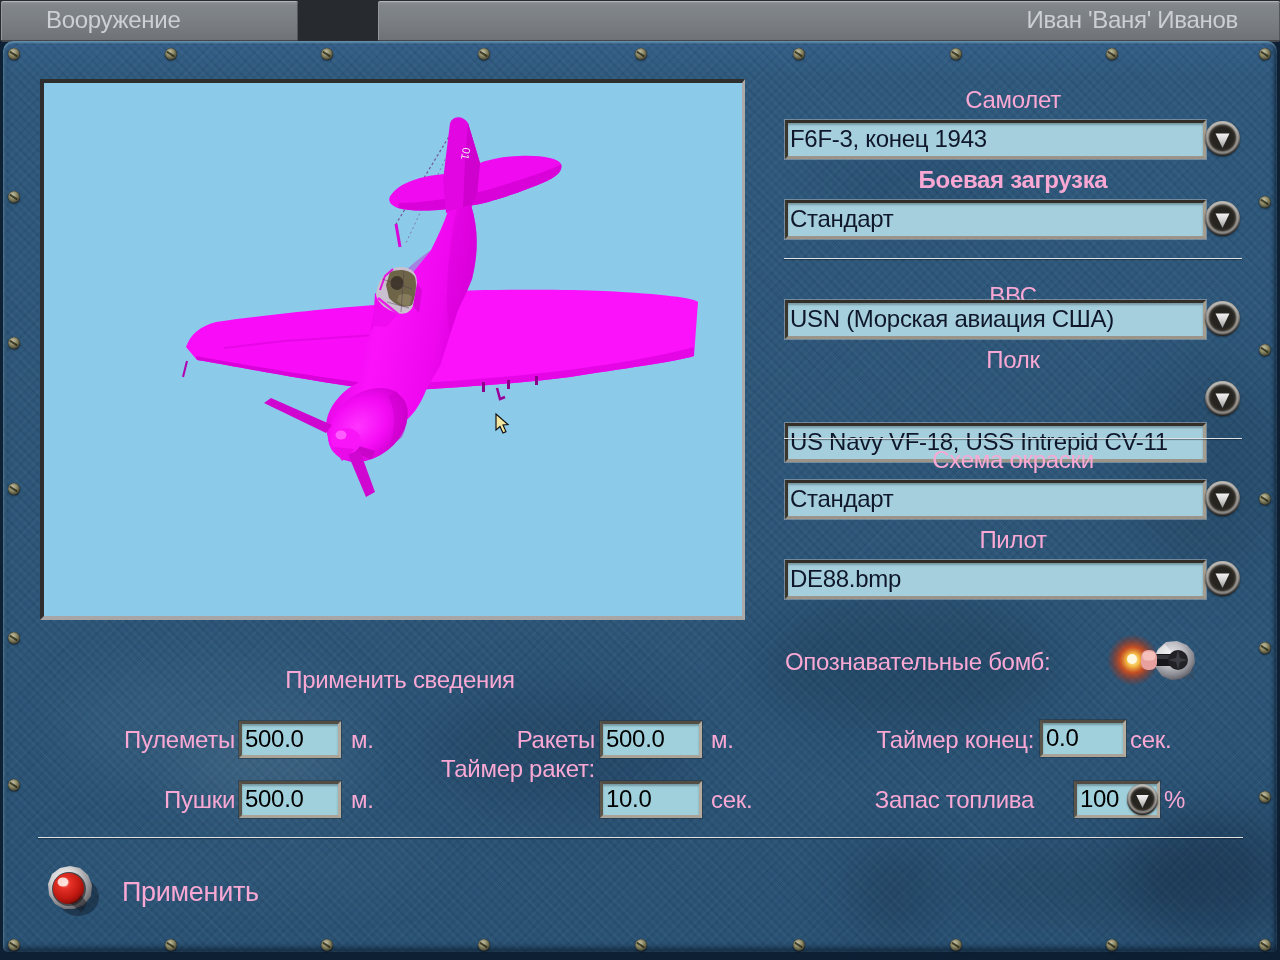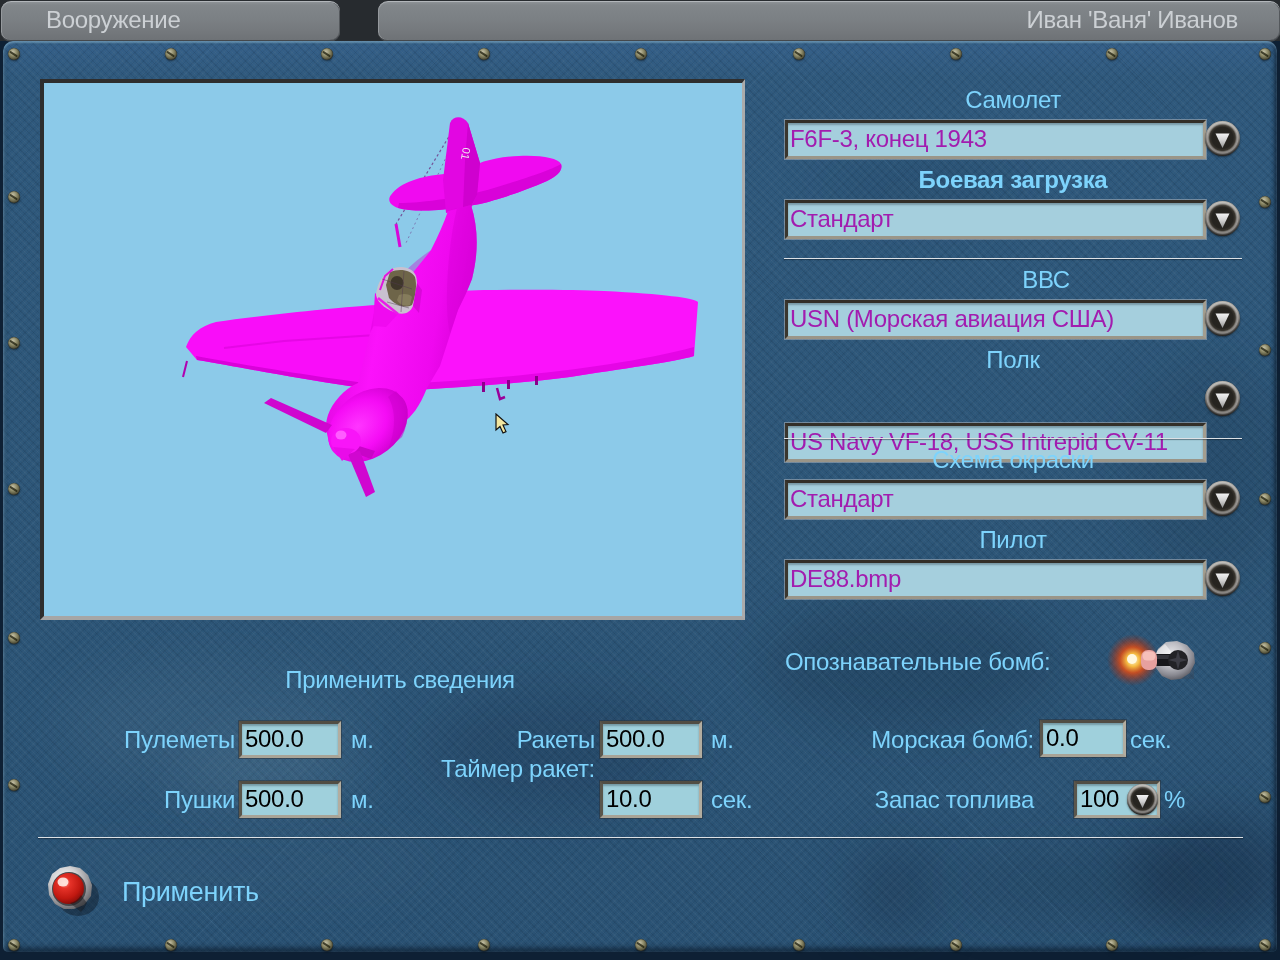--- a/index.html
+++ b/index.html
@@ -5,22 +5,22 @@
   html,body{margin:0;padding:0;width:1280px;height:960px;overflow:hidden;
     background:#0e2034;font-family:"Liberation Sans", sans-serif;}
   #stage{position:absolute;inset:0;width:1280px;height:960px;}
   
   #tabbar{position:absolute;left:0;top:0;width:1280px;height:41px;background:#272b2f;}
   .tab{position:absolute;top:1px;height:38px;
     background:linear-gradient(#8d9296 0%,#81868a 8%,#7b8084 45%,#75797d 75%,#6e7276 100%);
     border-top:1px solid #b2b6ba;border-bottom:2px solid #44484c;
     box-shadow:inset 1px 0 0 #95999d, inset -1px 0 0 #54585c;
     color:#ccd0d4;font-size:24px;letter-spacing:-0.3px;line-height:36px;}
-  #tab1{left:1px;width:339px;border-radius:10px;}
-  #tab2{left:378px;width:902px;border-radius:10px;}
+  #tab1{left:1px;width:297px;border-radius:2px;}
+  #tab2{left:378px;width:902px;border-radius:2px;}
   
   #panel{position:absolute;left:3px;top:41px;width:1274px;height:911px;
     background:
       repeating-linear-gradient(45deg, rgba(135,185,220,0.10) 0 1px, rgba(0,0,0,0) 1px 6px),
       repeating-linear-gradient(-45deg, rgba(135,185,220,0.08) 0 1px, rgba(0,0,0,0) 1px 6px),
       repeating-linear-gradient(45deg, rgba(10,25,40,0.10) 3px 4px, rgba(0,0,0,0) 4px 6px),
       repeating-linear-gradient(-45deg, rgba(10,25,40,0.08) 3px 4px, rgba(0,0,0,0) 4px 6px),
       linear-gradient(#35608a 0%, #2f597d 4%, #2d5678 55%, #2a5274 100%);
     border-radius:10px 10px 5px 5px;
     box-shadow: inset 0 2px 2px rgba(160,210,240,0.45),
@@ -33,28 +33,28 @@
     background:radial-gradient(circle at 40% 33%, #c6c2a8 0%, #8b8866 38%, #54523c 68%, #2a2a1c 90%);
     box-shadow:0 1px 2px rgba(0,0,0,0.5), inset 0 0 1px #000;}
   .screw:after{content:"";position:absolute;left:1px;top:4.5px;width:9px;height:2px;
     background:rgba(30,30,12,0.75);transform:rotate(33deg);border-radius:1px;}
   
   #vp{position:absolute;left:40px;top:79px;width:698px;height:533px;
     border-style:solid;border-width:4px 3px 4px 4px;
     border-color:#2e2e2e #ababab #a6a6a6 #2e2e2e;
     background:#8ccae9;}
   
-  .lbl{position:absolute;color:#7dd3fc;font-size:24px;letter-spacing:-0.3px;white-space:nowrap;}
+  .lbl{position:absolute;color:#f9a8d4;font-size:24px;letter-spacing:-0.3px;white-space:nowrap;}
   .cen{transform:translateX(-50%);}
   .rgt{transform:translateX(-100%);}
   
   .fld{position:absolute;left:785px;width:413px;height:33px;background:#a5cfdd;
     border:3px solid;border-color:#332f28 #a39e90 #9a9588 #3a362e;
     box-shadow:0 0 0 1px rgba(185,190,195,0.5), inset 0 2px 2px rgba(20,30,40,0.3);
-    color:#a21caf;font-size:24px;letter-spacing:-0.3px;line-height:32px;padding-left:2px;white-space:nowrap;overflow:hidden;}
+    color:#0f172a;font-size:24px;letter-spacing:-0.3px;line-height:32px;padding-left:2px;white-space:nowrap;overflow:hidden;}
   
   .dbtn{position:absolute;width:35px;height:35px;border-radius:50%;
     background:radial-gradient(circle farthest-side at 50% 48%, #28251f 0%, #262420 58%, #3a362f 70%, #8a8783 78%, #a8a4a0 85%, #6a6763 94%, #3c3a36 100%);
     box-shadow:inset 0 3px 3px rgba(235,235,230,0.45), inset 0 -2px 3px rgba(0,0,0,0.6), 0 1px 2px rgba(0,0,0,0.45);}
   .dbtn svg{position:absolute;left:0;top:0;}
   
   .inp{position:absolute;height:31px;background:#9fd0dc;
     border:3px solid;border-color:#514d44 #b2ada0 #a8a396 #5a564c;
     box-shadow:0 0 0 1px rgba(40,45,50,0.45), inset 0 2px 2px rgba(20,30,40,0.3);
     color:#000;font-size:24px;letter-spacing:-0.3px;line-height:30px;padding-left:3px;}
@@ -210,21 +210,21 @@
         </svg>
       </div>
     <div class="lbl cen" style="left:1013px;top:166px;font-weight:bold;">Боевая загрузка</div>
     <div class="fld" style="top:200px;">Стандарт</div>
     <div class="dbtn" style="left:1205px;top:201px;">
         <svg width="35" height="35" viewBox="0 0 35 35">
           <path d="M10.5 12.5 L24.5 12.5 L17.5 27 Z" fill="url(#tg)"></path>
         </svg>
       </div>
     <div class="sep" style="left:784px;top:258px;width:458px;"></div>
-    <div class="lbl cen" style="left:1013px;top:266px;margin-left:33px;">ВВС</div>
+    <div class="lbl cen" style="left:1013px;top:282px;">ВВС</div>
     <div class="fld" style="top:300px;">USN (Морская авиация США)</div>
     <div class="dbtn" style="left:1205px;top:301px;">
         <svg width="35" height="35" viewBox="0 0 35 35">
           <path d="M10.5 12.5 L24.5 12.5 L17.5 27 Z" fill="url(#tg)"></path>
         </svg>
       </div>
     <div class="lbl cen" style="left:1013px;top:346px;">Полк</div>
     <div class="fld" style="top:380px;margin-top:43px;">US Navy VF-18, USS Intrepid CV-11</div>
     <div class="dbtn" style="left:1205px;top:381px;">
         <svg width="35" height="35" viewBox="0 0 35 35">
@@ -275,21 +275,21 @@
     </svg>
   </div>
   <div id="bottom">
     <div class="lbl cen" style="left:400px;top:666px;">Применить сведения</div>
     <div class="lbl rgt" style="left:235px;top:726px;">Пулеметы</div>
     <div class="inp" style="left:239px;top:721px;width:93px;">500.0</div>
     <div class="lbl" style="left:351px;top:726px;">м.</div>
     <div class="lbl rgt" style="left:595px;top:726px;">Ракеты</div>
     <div class="inp" style="left:600px;top:721px;width:93px;">500.0</div>
     <div class="lbl" style="left:711px;top:726px;">м.</div>
-    <div class="lbl rgt" style="left:1034px;top:726px;">Морская бомб:</div>
+    <div class="lbl rgt" style="left:1034px;top:726px;">Таймер конец:</div>
     <div class="inp" style="left:1040px;top:720px;width:77px;">0.0</div>
     <div class="lbl" style="left:1130px;top:726px;">сек.</div>
     <div class="lbl rgt" style="left:235px;top:786px;">Пушки</div>
     <div class="inp" style="left:239px;top:781px;width:93px;">500.0</div>
     <div class="lbl" style="left:351px;top:786px;">м.</div>
     <div class="lbl rgt" style="left:595px;top:755px;">Таймер ракет:</div>
     <div class="inp" style="left:600px;top:781px;width:93px;">10.0</div>
     <div class="lbl" style="left:711px;top:786px;">сек.</div>
     <div class="lbl rgt" style="left:1034px;top:786px;">Запас топлива</div>
     <div class="inp" style="left:1040px;top:781px;width:77px;margin-left:34px;">100</div>

